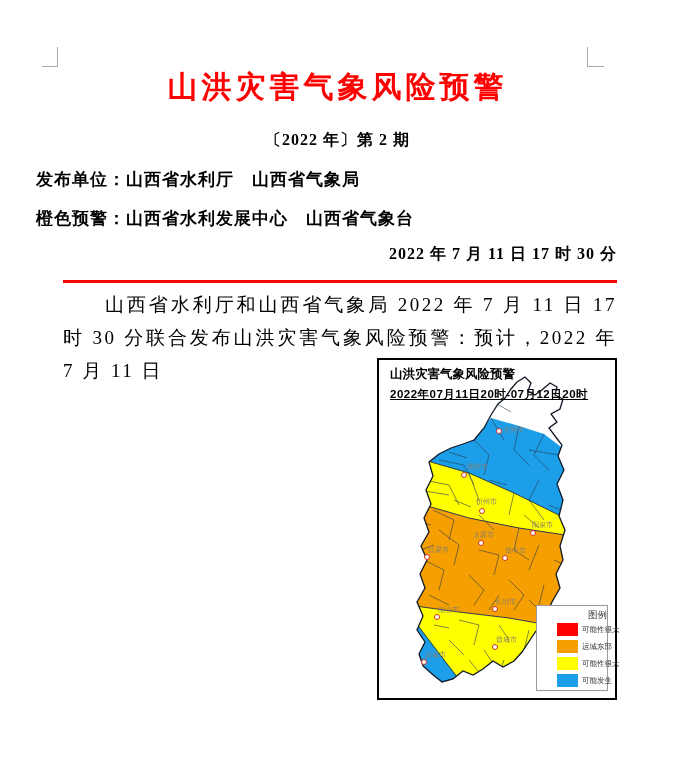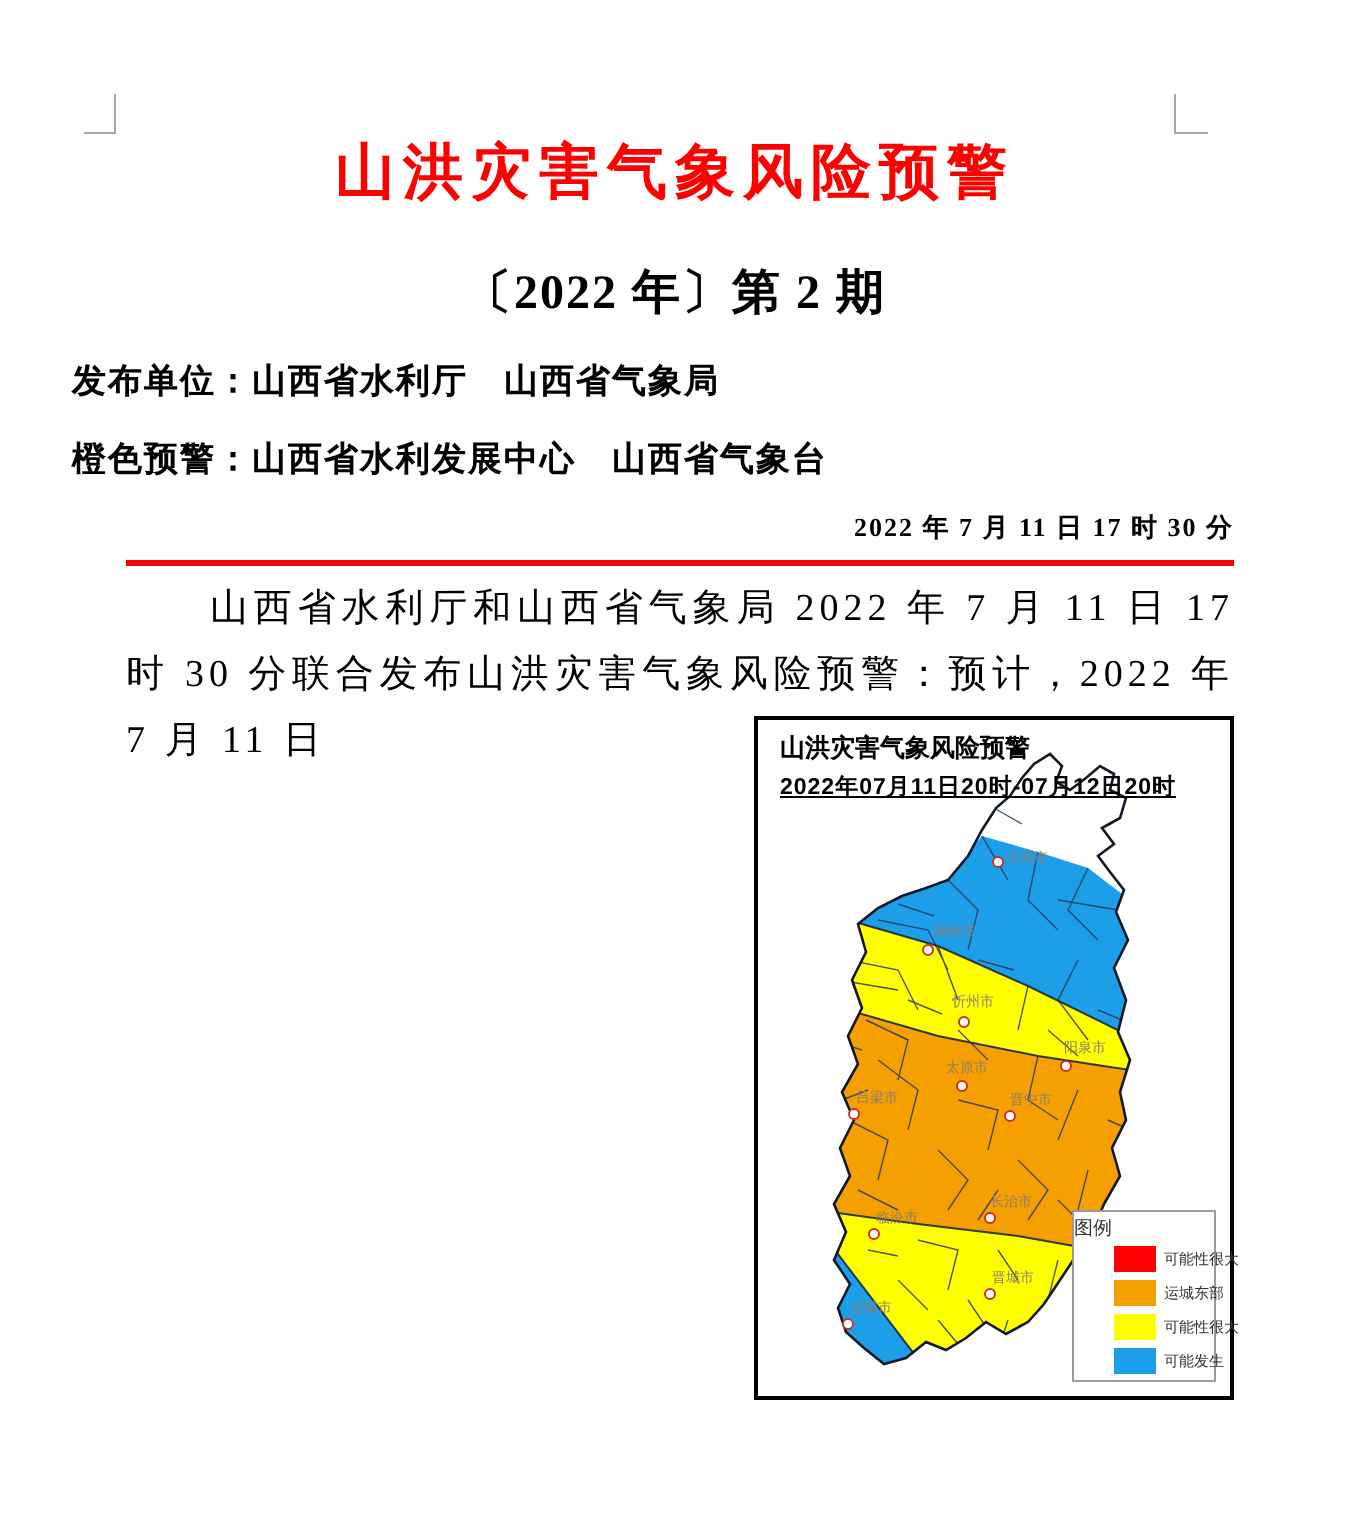--- a/index.html
+++ b/index.html
@@ -15,25 +15,25 @@
   .crop.tr .v{left:587px;top:47px;width:1px;height:20px;}
   .crop.tr .h{left:588px;top:66px;width:16px;height:1px;}
   
   .doc-title{
     margin:70px 63px 0 63px;text-align:center;
     font-size:30px;line-height:34px;font-weight:bold;color:#fe0000;
     letter-spacing:4px;
   }
   .issue-line{
     margin:26px 63px 0 63px;text-align:center;
-    font-size:24px;font-weight:bold;letter-spacing:1px;
+    font-size:16px;font-weight:bold;letter-spacing:1px;
   }
   .meta{margin:18px 58px 0 36px;font-size:17px;font-weight:bold;line-height:22px;letter-spacing:1px;}
   .meta + .meta{margin-top:17px;}
-  .date-line{margin:14px 58px 0 63px;text-align:right;font-size:13px;font-weight:bold;letter-spacing:1px;}
+  .date-line{margin:14px 58px 0 63px;text-align:right;font-size:16px;font-weight:bold;letter-spacing:1px;}
   .red-rule{position:absolute;left:63px;top:280px;width:554px;height:3px;background:#fe0000;}
   
   .body-wrap{position:absolute;left:63px;top:288px;width:554px;}
   .body-para{
     margin:0;font-size:19px;line-height:33px;letter-spacing:2.5px;
     text-align:justify;text-indent:42px;
   }
   
   .map-float{
     float:right;display:block;position:relative;
@@ -45,21 +45,21 @@
   .map-title{position:absolute;left:11px;top:7px;font-size:12.5px;font-weight:bold;line-height:15px;display:block;}
   .map-period{position:absolute;left:11px;top:27px;font-size:11.5px;font-weight:bold;line-height:14px;display:block;letter-spacing:.5px;text-decoration:underline;}
   .map-svg{position:absolute;left:0;top:0;width:236px;height:338px;}
   .city{position:absolute;font-size:7px;line-height:8px;color:#8a7e72;display:block;white-space:nowrap;}
   .city-dot{position:absolute;width:4px;height:4px;border:1px solid #cc3322;background:#fff;border-radius:50%;display:block;}
   
   .legend{
     position:absolute;left:157px;top:245px;width:72px;height:86px;
     border:1px solid #9a9a9a;background:#fff;display:block;box-sizing:border-box;padding:3px 0 0 0;
   }
-  .legend-title{display:block;text-align:left;font-size:9.5px;color:#333;line-height:12px;}
+  .legend-title{display:block;text-align:right;font-size:9.5px;color:#333;line-height:12px;padding-left:10px;}
   .legend-row{display:block;position:relative;height:16px;margin:1px 0 0 20px;}
   .legend-swatch{position:absolute;left:0;top:1px;width:21px;height:13px;display:block;}
   .legend-label{position:absolute;left:25px;top:3px;font-size:7.5px;color:#333;line-height:10px;display:block;white-space:nowrap;}
 </style>
 </head>
 <body>
 
 <div class="crop tl">
     <span class="v"></span>
     <span class="h"></span>

